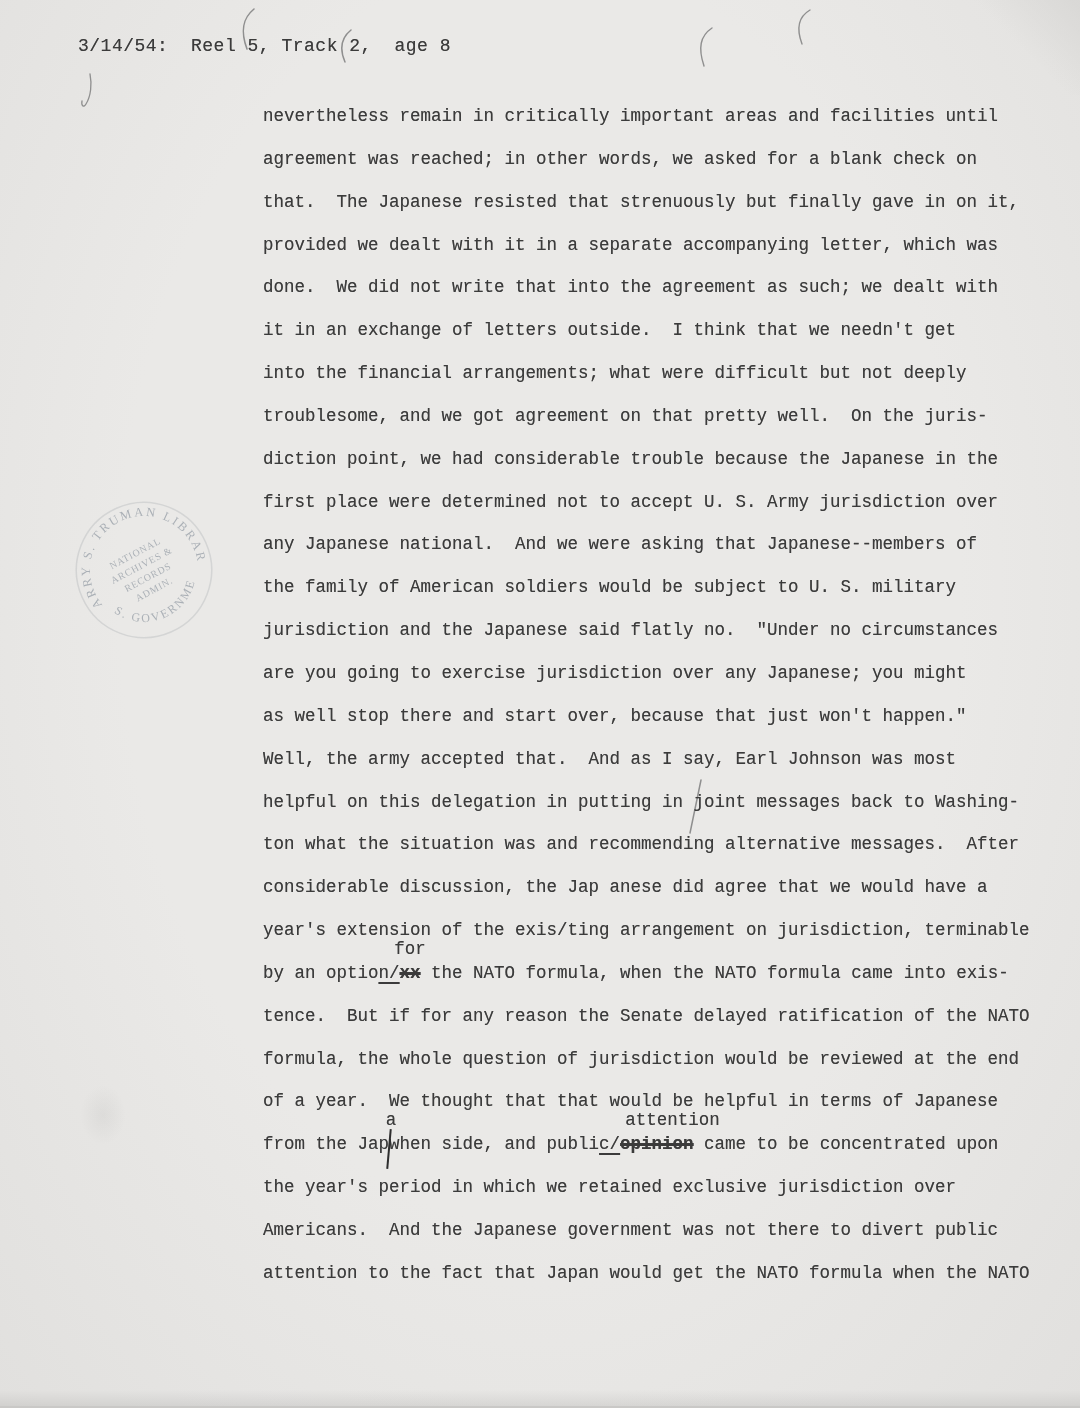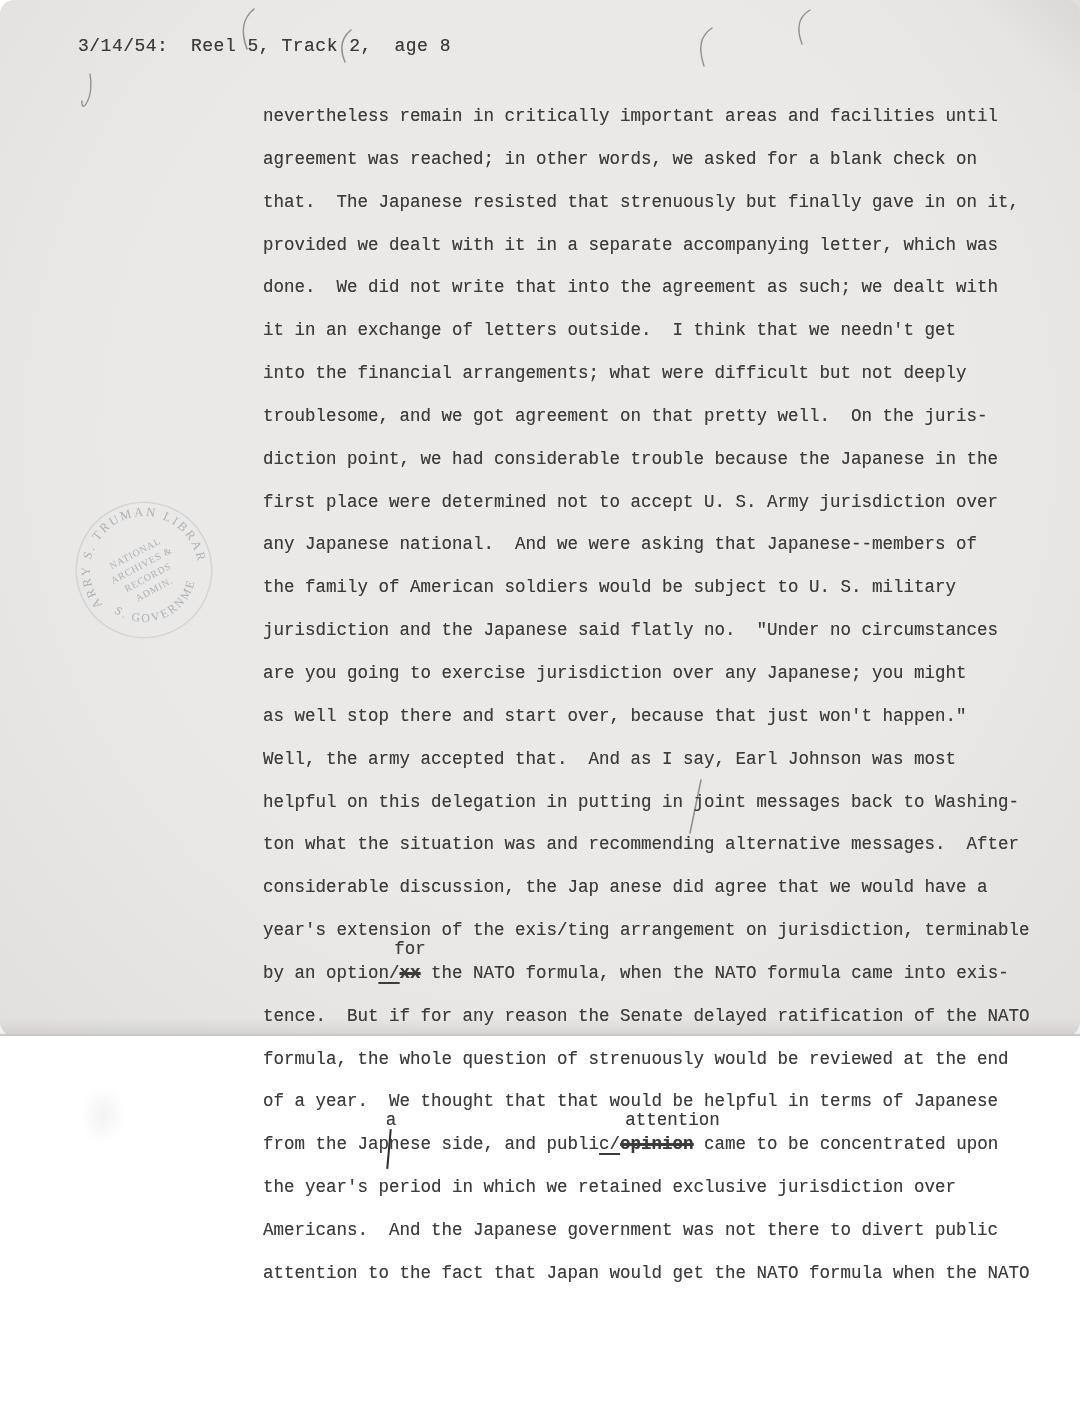--- a/index.html
+++ b/index.html
@@ -1,22 +1,21 @@
 <!DOCTYPE html>
 <html style="--paper: #eae9e7; --paper-edge: #e1e0de; --ink: #3b3b3b; --stamp-ink: #939ba4; --pencil: #8f8f8f;"><head>
 <meta charset="utf-8">
 <style>
   html,body{margin:0;padding:0;}
   body{width:1080px;height:1408px;overflow:hidden;}
   .page{
-    position:relative;width:1080px;height:1036px;
+    position:relative;width:1080px;height:1408px;
     background: radial-gradient(ellipse at 50% 42%, var(--paper) 55%, var(--paper-edge) 100%);
     font-family:"Liberation Mono","DejaVu Sans Mono",monospace;
     color:var(--ink);
-    border-radius:14px;
   }
   .corner-shade{
     position:absolute;top:0;right:0;width:110px;height:95px;
     background:linear-gradient(225deg,#d7d6d4 0%,rgba(233,232,230,0) 52%);
     opacity:.85;pointer-events:none;
   }
   .bottom-edge{
     position:absolute;left:0;bottom:0;width:100%;height:16px;
     background:linear-gradient(to bottom,rgba(0,0,0,0) 0%,rgba(0,0,0,0.07) 100%);
     border-bottom:2px solid #c9c8c6;
@@ -127,22 +126,22 @@
       <div class="line">jurisdiction and the Japanese said flatly no.  "Under no circumstances</div>
       <div class="line">are you going to exercise jurisdiction over any Japanese; you might</div>
       <div class="line">as well stop there and start over, because that just won't happen."</div>
       <div class="line">Well, the army accepted that.  And as I say, Earl Johnson was most</div>
       <div class="line">helpful on this delegation in putting in joint messages back to Washing-</div>
       <div class="line">ton what the situation was and recommending alternative messages.  After</div>
       <div class="line">considerable discussion, the Jap anese did agree that we would have a</div>
       <div class="line">year's extension of the exis/ting arrangement on jurisdiction, terminable</div>
       <div class="line"><span>by an optio</span><span class="underline">n/</span><span class="strike">xx</span><span> the NATO formula, when the NATO formula came into exis-</span><span class="insert" style="left: 12.5ch;">for</span></div>
       <div class="line">tence.  But if for any reason the Senate delayed ratification of the NATO</div>
-      <div class="line">formula, the whole question of strenuously would be reviewed at the end</div>
+      <div class="line">formula, the whole question of jurisdiction would be reviewed at the end</div>
       <div class="line">of a year.  We thought that that would be helpful in terms of Japanese</div>
-      <div class="line"><span>from the Jap</span><span>nese side, and publi</span><span class="underline">c/</span><span class="strike">opinion</span><span> came to be concentrated upon</span><span class="insert" style="left: 11.7ch;">a</span><span class="caret-mark" style="left: 11.95ch;"></span><span class="insert" style="left: 34.5ch;">attention</span></div>
+      <div class="line"><span>from the Jap</span><span>when side, and publi</span><span class="underline">c/</span><span class="strike">opinion</span><span> came to be concentrated upon</span><span class="insert" style="left: 11.7ch;">a</span><span class="caret-mark" style="left: 11.95ch;"></span><span class="insert" style="left: 34.5ch;">attention</span></div>
       <div class="line">the year's period in which we retained exclusive jurisdiction over</div>
       <div class="line">Americans.  And the Japanese government was not there to divert public</div>
       <div class="line">attention to the fact that Japan would get the NATO formula when the NATO</div>
     </div>
 
   <div class="bottom-edge"></div>
 </div>
 
 </body></html>

